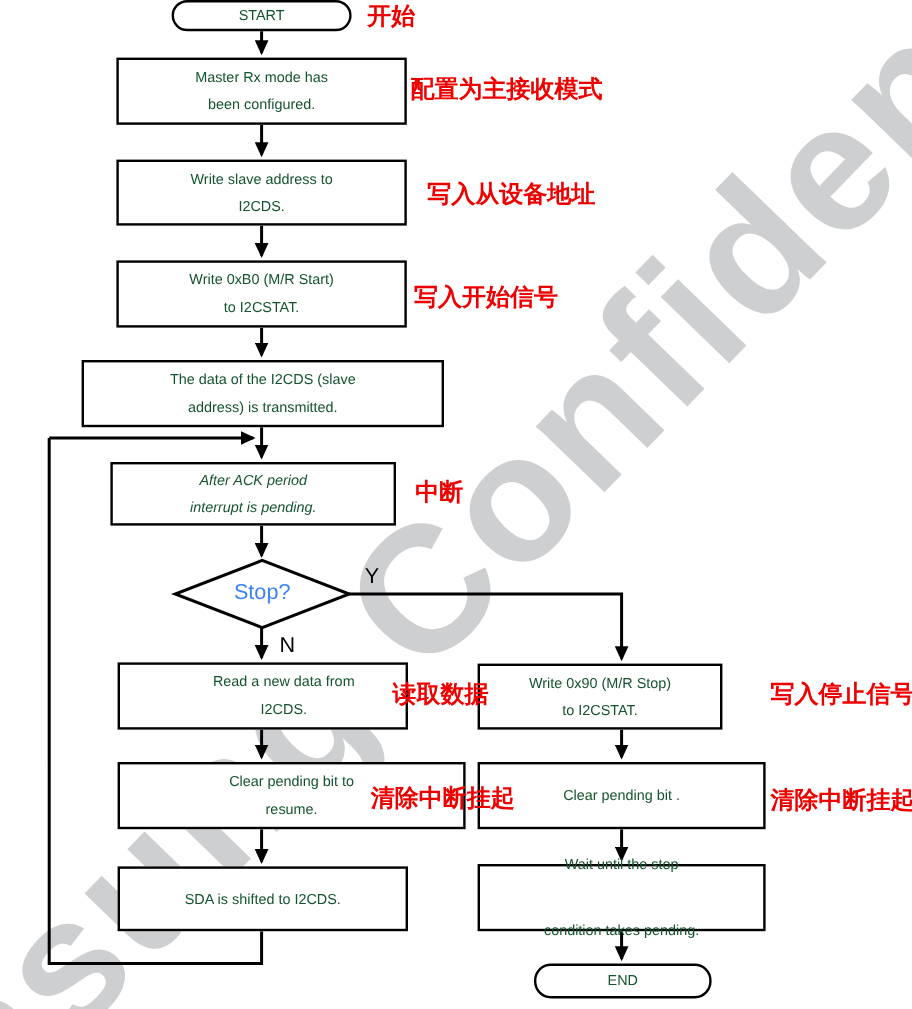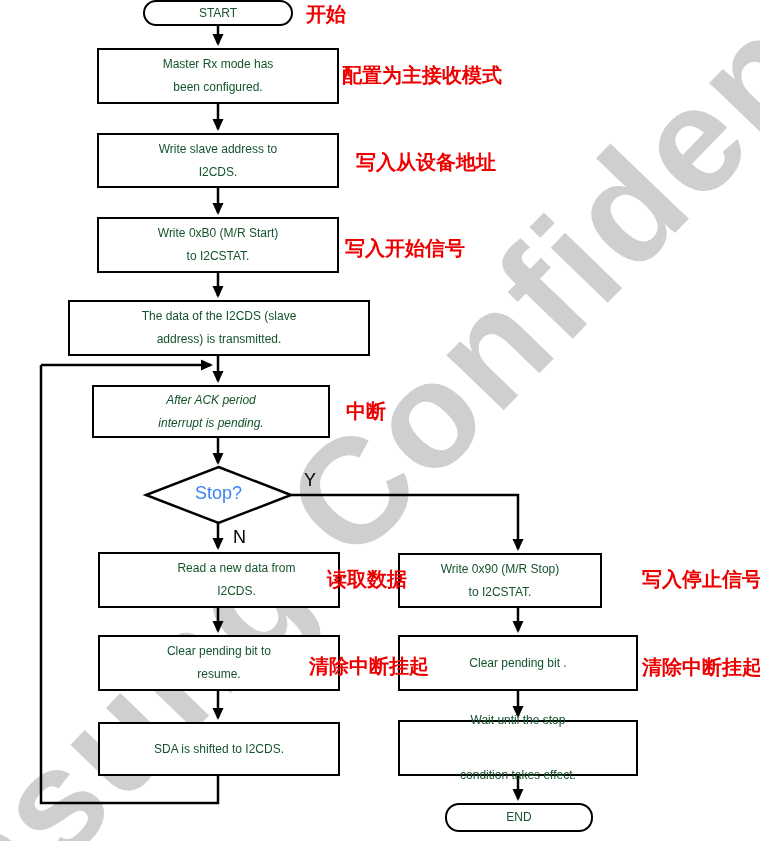--- a/index.html
+++ b/index.html
@@ -34,21 +34,21 @@
   }
   .terminal { border-radius:14px; }
   #n-start { left:143px; top:0;     width:150px; height:26px; }
   #n-end   { left:445px; top:803px; width:148px; height:29px; }
   #n-master{ left:97px;  top:48px;  width:242px; height:56px; }
   #n-slave { left:97px;  top:133px; width:242px; height:55px; }
   #n-wstart{ left:97px;  top:217px; width:242px; height:56px; }
   #n-data  { left:68px;  top:300px; width:302px; height:56px; }
   #n-ack   { left:92px; top:385px; width:238px; height:53px;font-style:italic; }
   #n-read  { left:98px;  top:552px; width:242px; height:56px;padding-left:35px; }
-  #n-clrres{ left:98px;  top:635px; width:242px; height:56px; }
+  #n-clrres{ left:98px;  top:635px; width:290px; height:56px; }
   #n-sda   { left:98px;  top:722px; width:242px; height:54px; }
   #n-wstop { left:398px; top:553px; width:204px; height:55px; }
   #n-clr   { left:398px; top:635px; width:240px; height:56px; }
   #n-wait  { left:398px; top:720px; width:240px; height:56px;gap:32px; }
 
   
   #n-stop {
     position:absolute; z-index:2; left:146px; top:483px; width:145px;
     text-align:center; font-size:18px; color:#3b82f6;
   }
@@ -153,21 +153,21 @@
 
   <div class="node" id="n-wstop">
     <span>Write 0x90 (M/R Stop)</span>
     <span>to I2CSTAT.</span>
   </div>
   <div class="node" id="n-clr">
     <span>Clear pending bit .</span>
   </div>
   <div class="node" id="n-wait">
     <span>Wait until the stop</span>
-    <span>condition takes effect.</span>
+    <span>condition takes pending.</span>
   </div>
 
   <div class="ann" id="a-start">开始</div>
   <div class="ann" id="a-master">配置为主接收模式</div>
   <div class="ann" id="a-slave">写入从设备地址</div>
   <div class="ann" id="a-wstart">写入开始信号</div>
   <div class="ann" id="a-ack">中断</div>
   <div class="ann" id="a-read">读取数据</div>
   <div class="ann" id="a-wstop">写入停止信号</div>
   <div class="ann" id="a-clrres">清除中断挂起</div>

